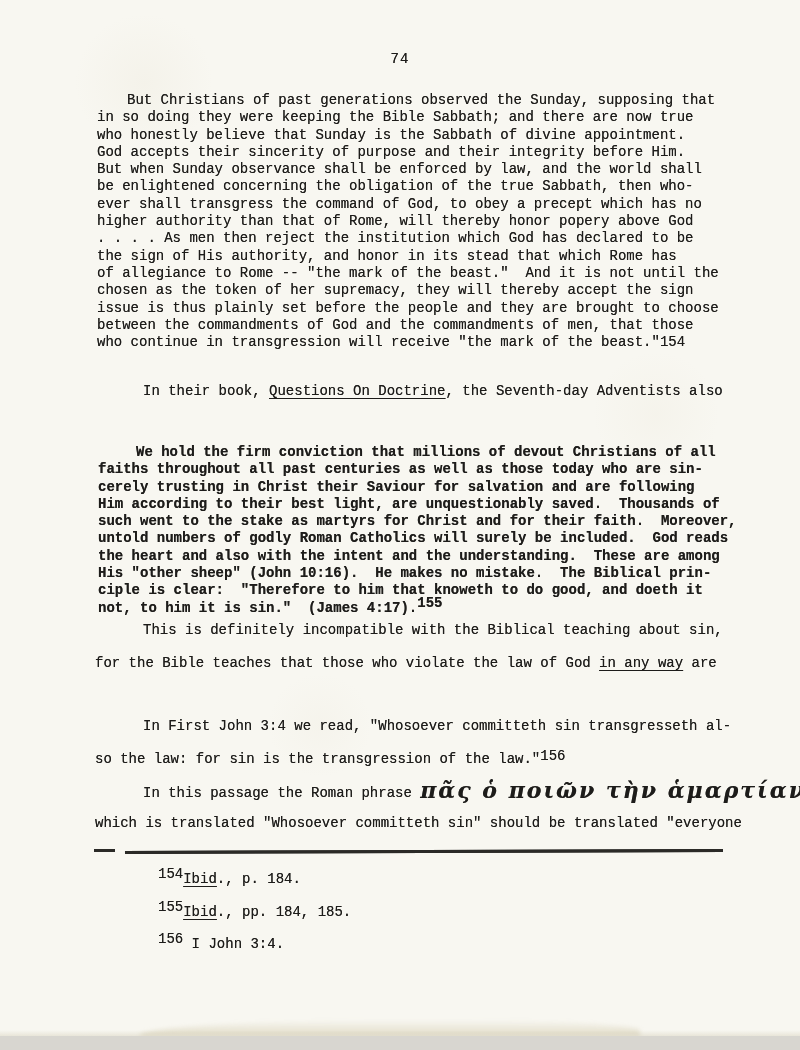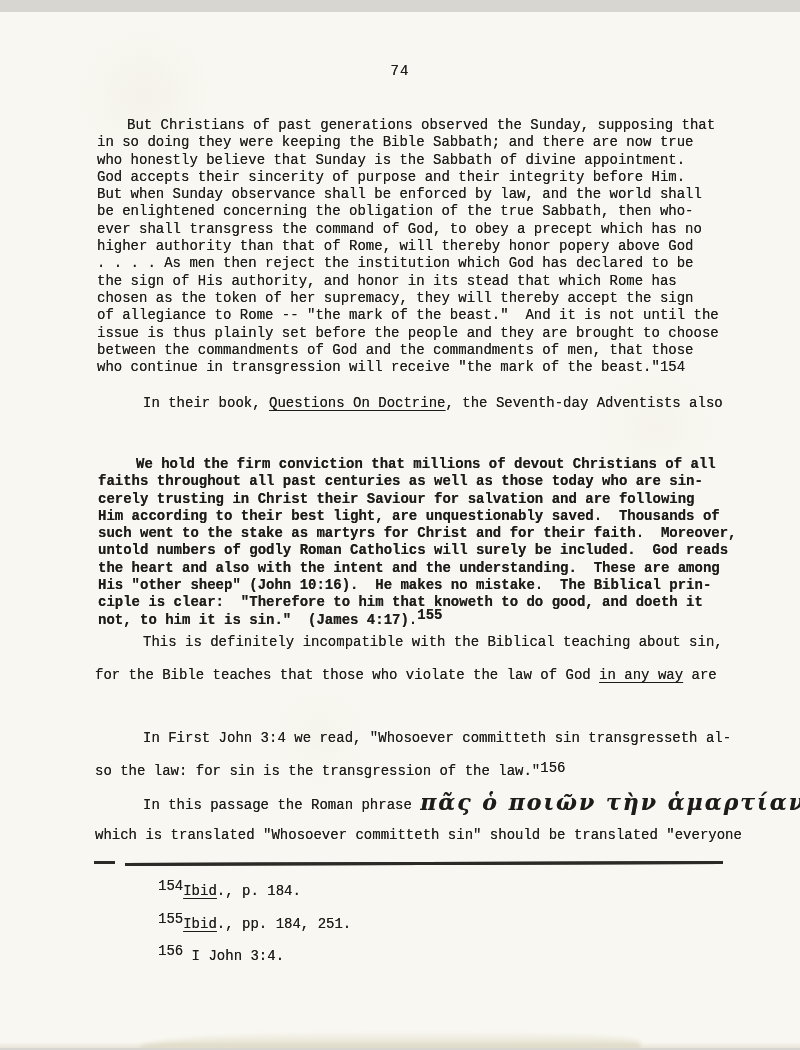--- a/index.html
+++ b/index.html
@@ -1,35 +1,35 @@
 <!DOCTYPE html>
 <html><head>
 <meta charset="utf-8">
 <style>
   html,body { margin:0; padding:0; background:#d8d6d0; }
   .page {
     position:relative;
     width:800px; height:1036px;
-    margin:12px auto;
+    margin:0 auto;
     background:#f8f7f1;
     background-image:
       radial-gradient(circle at 18% 8%, rgba(210,200,170,0.10) 0, rgba(210,200,170,0) 6%),
       radial-gradient(circle at 82% 40%, rgba(210,200,170,0.08) 0, rgba(210,200,170,0) 7%),
       radial-gradient(circle at 40% 70%, rgba(210,200,170,0.07) 0, rgba(210,200,170,0) 6%);
     overflow:hidden;
     font-family:"Liberation Mono","DejaVu Sans Mono",monospace;
     font-size:14px;
     color:#1d1c1a;
     text-shadow:0 0 0.6px rgba(25,24,22,0.75);
   }
   .abs { position:absolute; }
   .pagenum { top:51px; left:0; width:800px; text-align:center; letter-spacing:1px; }
   .quote .ql { height:17.3px; line-height:17.3px; white-space:pre; }
   .para .pl { white-space:pre; }
-  .q1 { top:105px; left:97px; }
+  .q1 { top:92px; left:97px; }
   .q1 .ql:first-child { padding-left:30px; }
   .pa { top:381px; left:95px; }
   .pa .pl { height:35px; line-height:20px; }
   .pa .pl:first-child { padding-left:48px; }
   .q2 { top:444px; left:98px;font-weight:bold; }
   .q2 .ql:first-child { padding-left:38px; }
   .pb { top:621px; left:95px; }
   .pb .pl { height:32.5px; line-height:19px; }
   .pb .pl:first-child { padding-left:48px; }
   .pc { top:717px; left:95px; }
@@ -78,22 +78,22 @@
     <div class="ql">But Christians of past generations observed the Sunday, supposing that</div>
     <div class="ql">in so doing they were keeping the Bible Sabbath; and there are now true</div>
     <div class="ql">who honestly believe that Sunday is the Sabbath of divine appointment.</div>
     <div class="ql">God accepts their sincerity of purpose and their integrity before Him.</div>
     <div class="ql">But when Sunday observance shall be enforced by law, and the world shall</div>
     <div class="ql">be enlightened concerning the obligation of the true Sabbath, then who-</div>
     <div class="ql">ever shall transgress the command of God, to obey a precept which has no</div>
     <div class="ql">higher authority than that of Rome, will thereby honor popery above God</div>
     <div class="ql">. . . . As men then reject the institution which God has declared to be</div>
     <div class="ql">the sign of His authority, and honor in its stead that which Rome has</div>
+    <div class="ql">of allegiance to Rome -- "the mark of the beast."  And it is not until the</div>
     <div class="ql">chosen as the token of her supremacy, they will thereby accept the sign</div>
-    <div class="ql">of allegiance to Rome -- "the mark of the beast."  And it is not until the</div>
     <div class="ql">issue is thus plainly set before the people and they are brought to choose</div>
     <div class="ql">between the commandments of God and the commandments of men, that those</div>
     <div class="ql"><span>who continue in transgression will receive "the mark of the beast."</span><span>154</span></div>
   </div>
 
   <div class="abs para pa">
     <div class="pl"><span>In their book, </span><span class="u">Questions On Doctrine</span><span>, the Seventh-day Adventists also</span></div>
   </div>
 
   <div class="abs quote q2">
@@ -122,20 +122,20 @@
   <div class="abs para pd">
     <div class="pl"><span>In this passage the Roman phrase </span><span class="greek">πᾶς ὁ ποιῶν τὴν ἁμαρτίαν</span></div>
     <div class="pl">which is translated "Whosoever committeth sin" should be translated "everyone</div>
   </div>
 
   <div class="abs sep-dash"></div>
   <div class="abs sep-line"></div>
 
   <div class="abs fns">
     <div class="fn"><span class="sup">154</span><span class="u">Ibid</span><span>., p. 184.</span></div>
-    <div class="fn"><span class="sup">155</span><span class="u">Ibid</span><span>., pp. 184, 251.</span></div>
+    <div class="fn"><span class="sup">155</span><span class="u">Ibid</span><span>., pp. 184, 185.</span></div>
     <div class="fn"><span class="sup">156</span><span class="u"></span><span> I John 3:4.</span></div>
   </div>
 
   <div class="shadow-bottom"></div>
   <div class="shadow-edge"></div>
 
 </div>
 
 </body></html>

